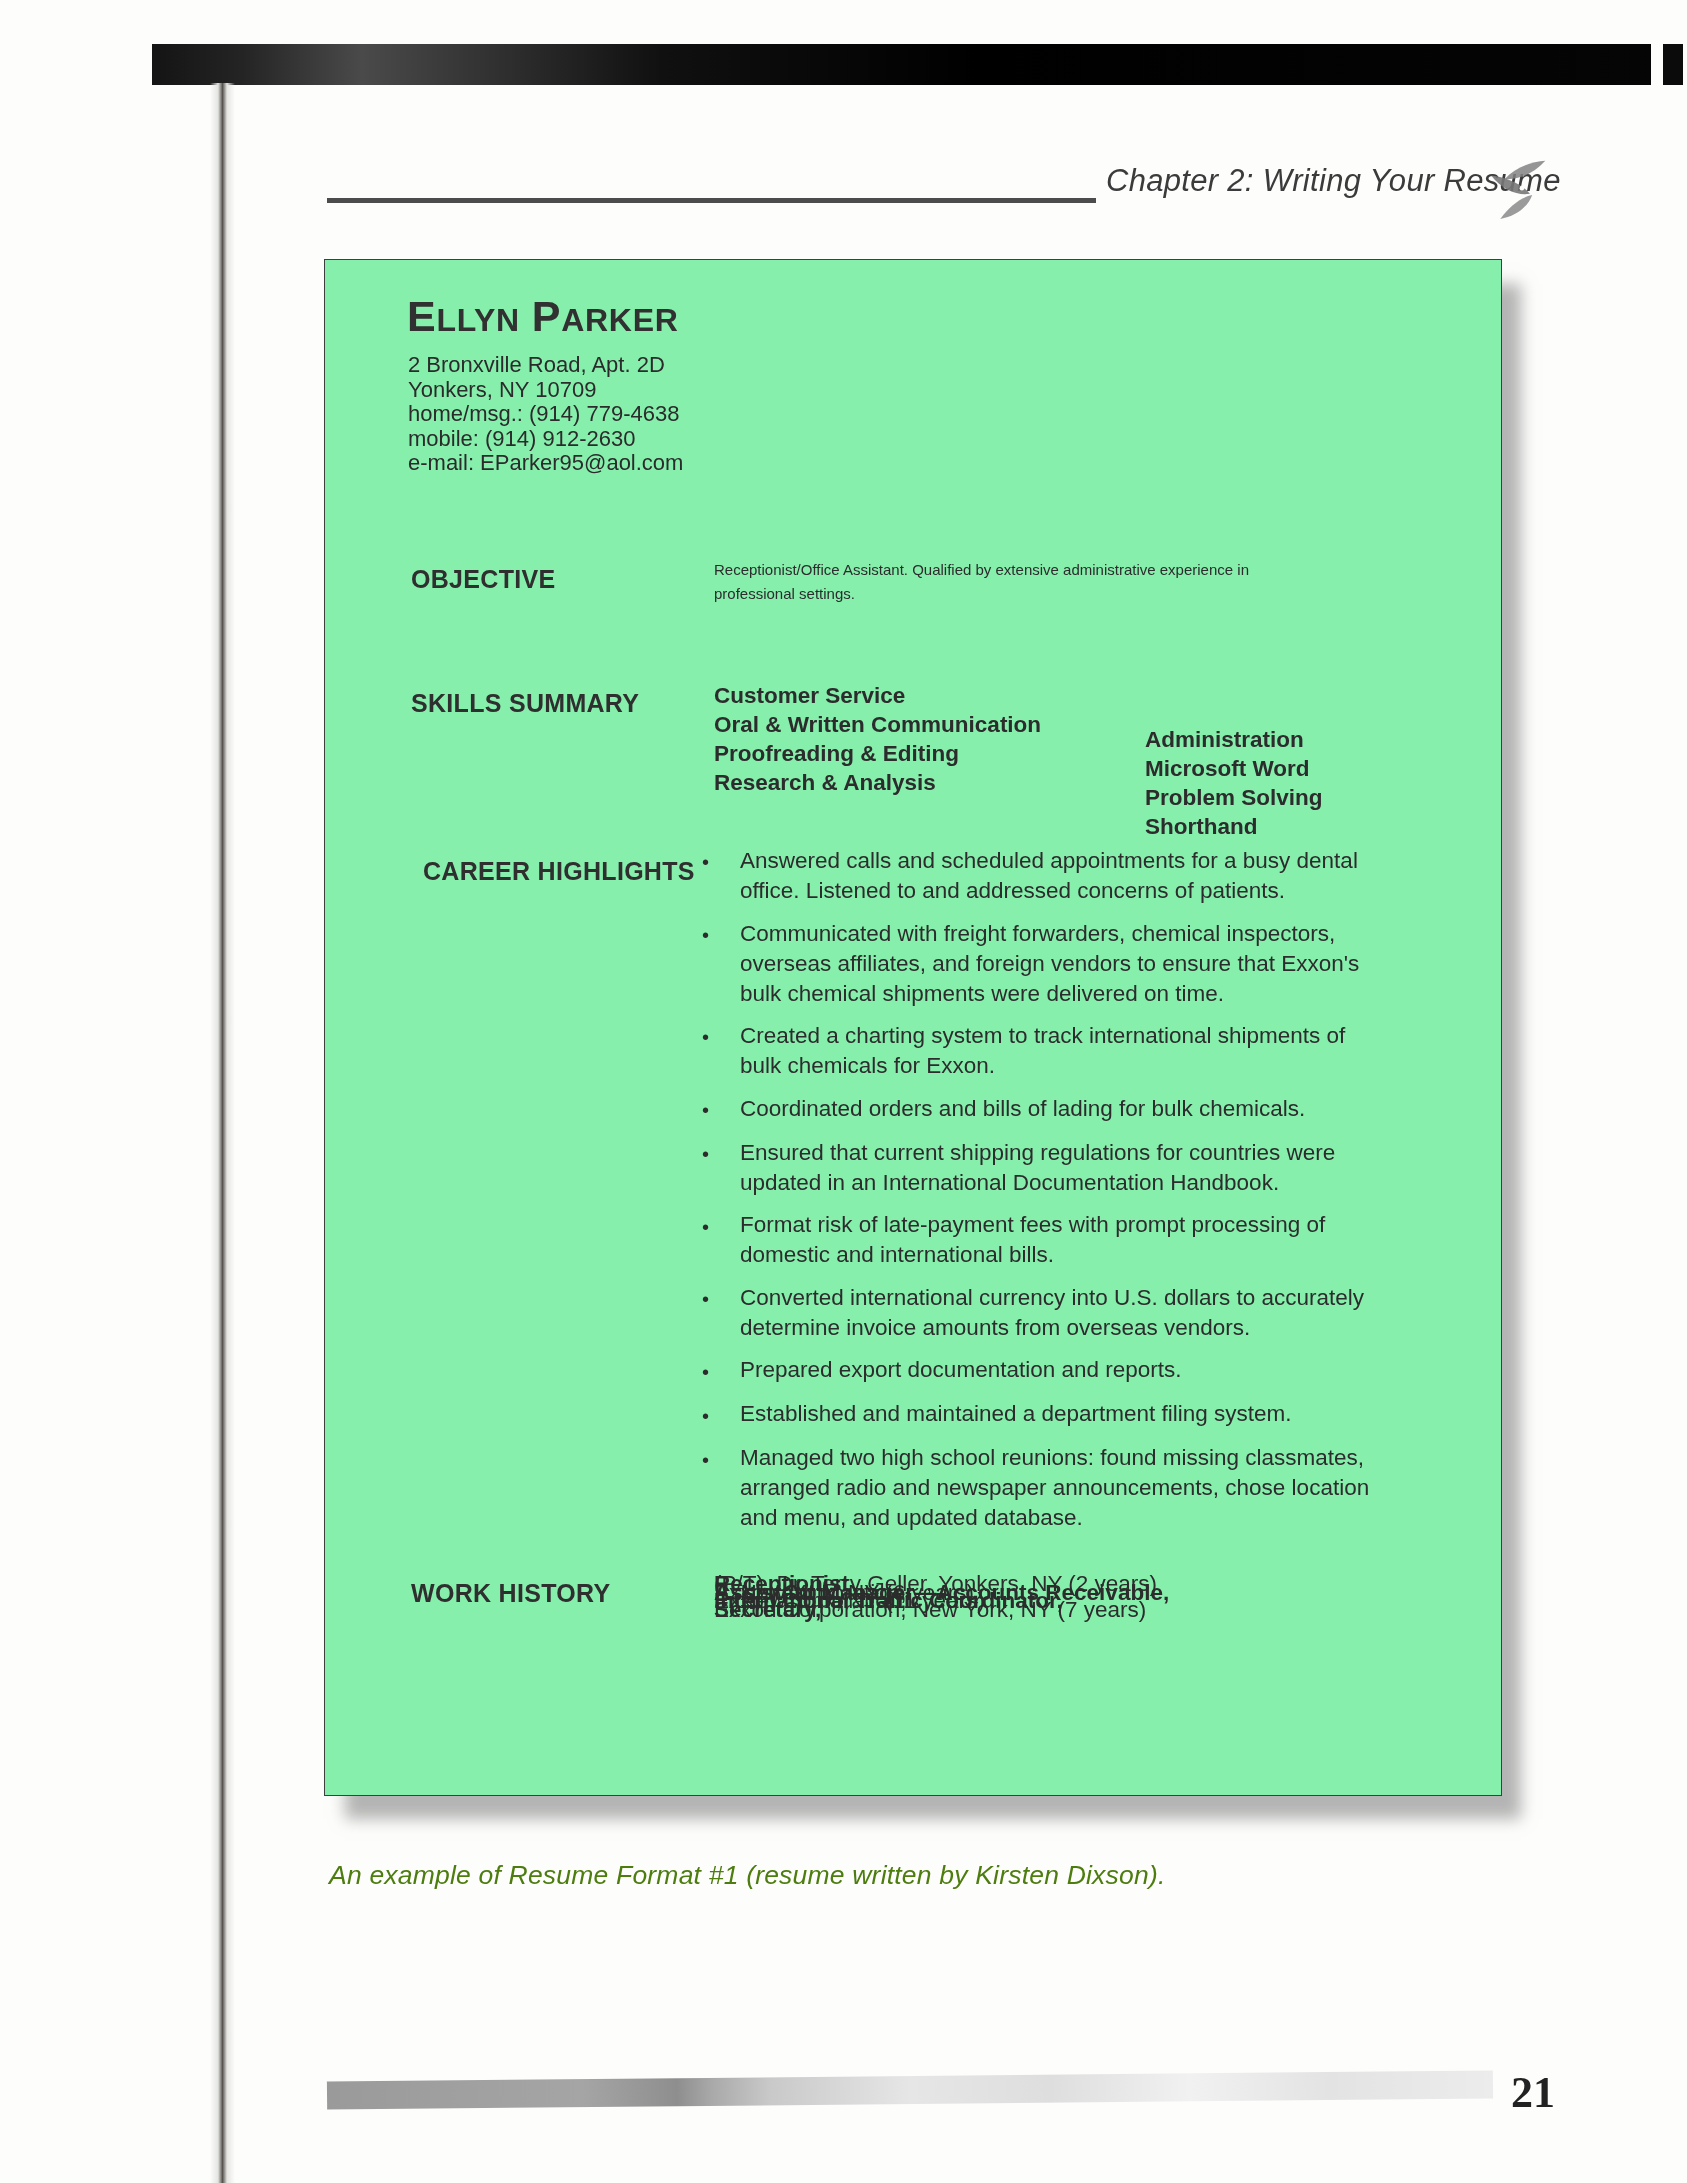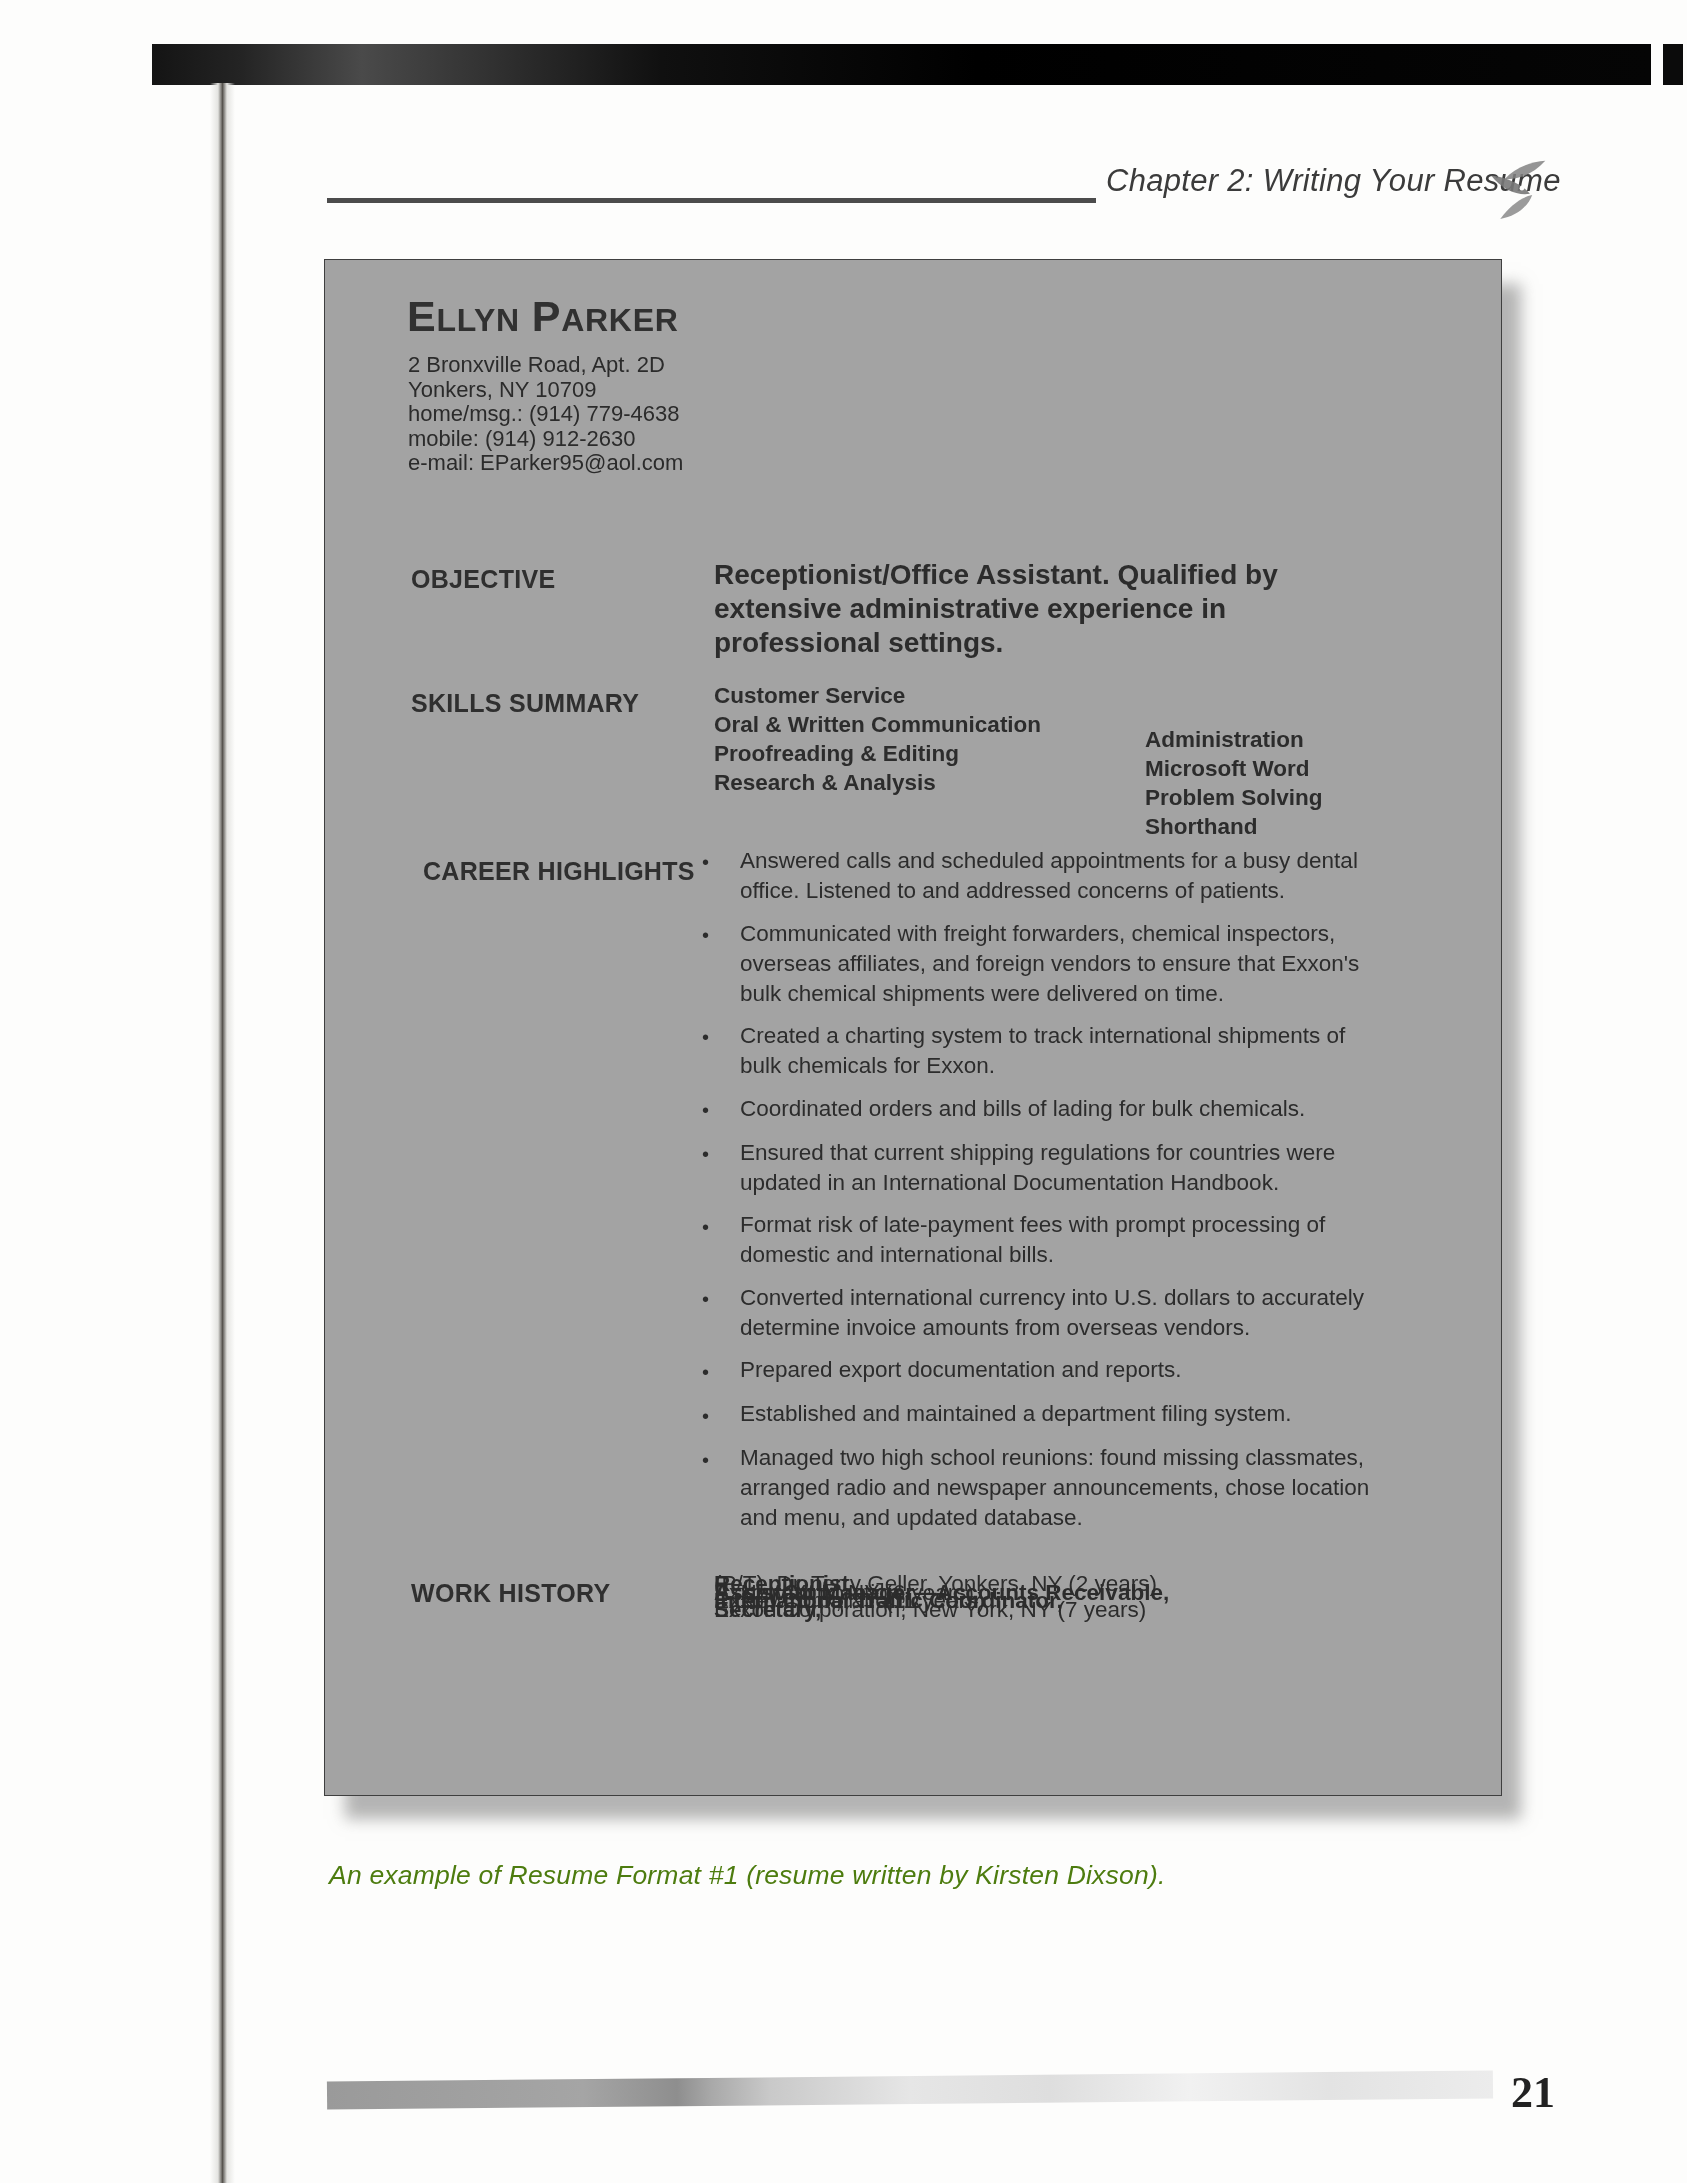--- a/index.html
+++ b/index.html
@@ -15,35 +15,35 @@
     background:linear-gradient(90deg,rgba(255,255,255,0) 0%,#e4e4e1 32%,#57544f 50%,#e4e4e1 68%,rgba(255,255,255,0) 100%);}
   .bottom-stripe{position:absolute;left:327px;top:2076px;width:1166px;height:28px;
     transform:rotate(-0.55deg);
     background:linear-gradient(90deg,#9a9a9a 0%,#a5a5a5 22%,#8e8e8e 30%,#a9a9a9 33%,#c9c9c9 38%,#e6e6e6 50%,#dedede 62%,#f1f1f1 74%,#e3e3e3 86%,#ececec 100%);}
   
   .chapter-rule{position:absolute;left:327px;top:198px;width:769px;height:4.6px;background:#4c4c4c;}
   .chapter-title{position:absolute;left:1106px;top:163px;width:377px;height:42px;
     font-style:italic;font-size:31px;color:#3b3b3b;letter-spacing:0.3px;white-space:nowrap;}
   .bird{position:absolute;left:1490px;top:159px;width:57px;height:64px;}
   
-  .sheet{position:absolute;left:324px;top:259px;width:1176px;height:1535px;background:#a3a3a3;
+  .sheet{position:absolute;left:324px;top:259px;width:1176px;height:1535px;background:#86efac;
     border:1.3px solid #3f3f3f;box-shadow:20px 24px 14.6px -1.3px rgba(120,120,120,0.55);}
   .sheet *{position:absolute;}
   .r-name{left:82px;top:32px;font-weight:700;color:#313131;letter-spacing:0.7px;white-space:nowrap;}
   .r-name .cap{font-size:43px;position:static;}
   .r-name .smallcap{font-size:32px;position:static;}
   .r-name .wordgap{position:static;display:inline-block;width:12px;}
   .contact{left:83px;top:93px;font-size:22px;line-height:24.5px;color:#2b2b2b;}
   .contact .contact-line{position:static;}
   .sec-label{font-size:25px;font-weight:700;color:#2f2f2f;letter-spacing:0.3px;white-space:nowrap;}
   .lbl-objective{left:86px;top:305px;}
   .lbl-skills{left:86px;top:429px;}
   .lbl-highlights{left:70px;top:597px;margin-left:28px;}
   .lbl-work{left:86px;top:1319px;}
-  .objective-text{left:389px;top:298px;width:576px;font-size:28px;font-weight:700;line-height:34px;color:#2c2c2c;}
+  .objective-text{left:389px;top:298px;width:576px;font-size:15px;font-weight:400;line-height:24px;color:#2c2c2c;}
   .skills-col{top:421px;font-size:22.5px;font-weight:700;line-height:29px;color:#2c2c2c;white-space:nowrap;}
   .skills-col .skill-item{position:static;display:block;}
   .skills-col1{left:389px;}
   .skills-col2{left:820px;margin-top:44px;}
   .bullets{left:377px;top:586px;width:668px;margin:0;padding:0;list-style:none;
     display:flex;flex-direction:column;gap:12.6px;position:absolute;}
   .bullets li{position:static;display:flex;font-size:22.5px;line-height:30px;color:#2c2c2c;}
   .bullets .dot{position:static;width:38px;flex:0 0 38px;font-size:20px;padding-top:1.3px;}
   .bullets .txt{position:static;width:630px;}
   .work-entries{left:389px;top:1309px;width:728px;display:flex;flex-direction:column;gap:8.6px;position:absolute;}

